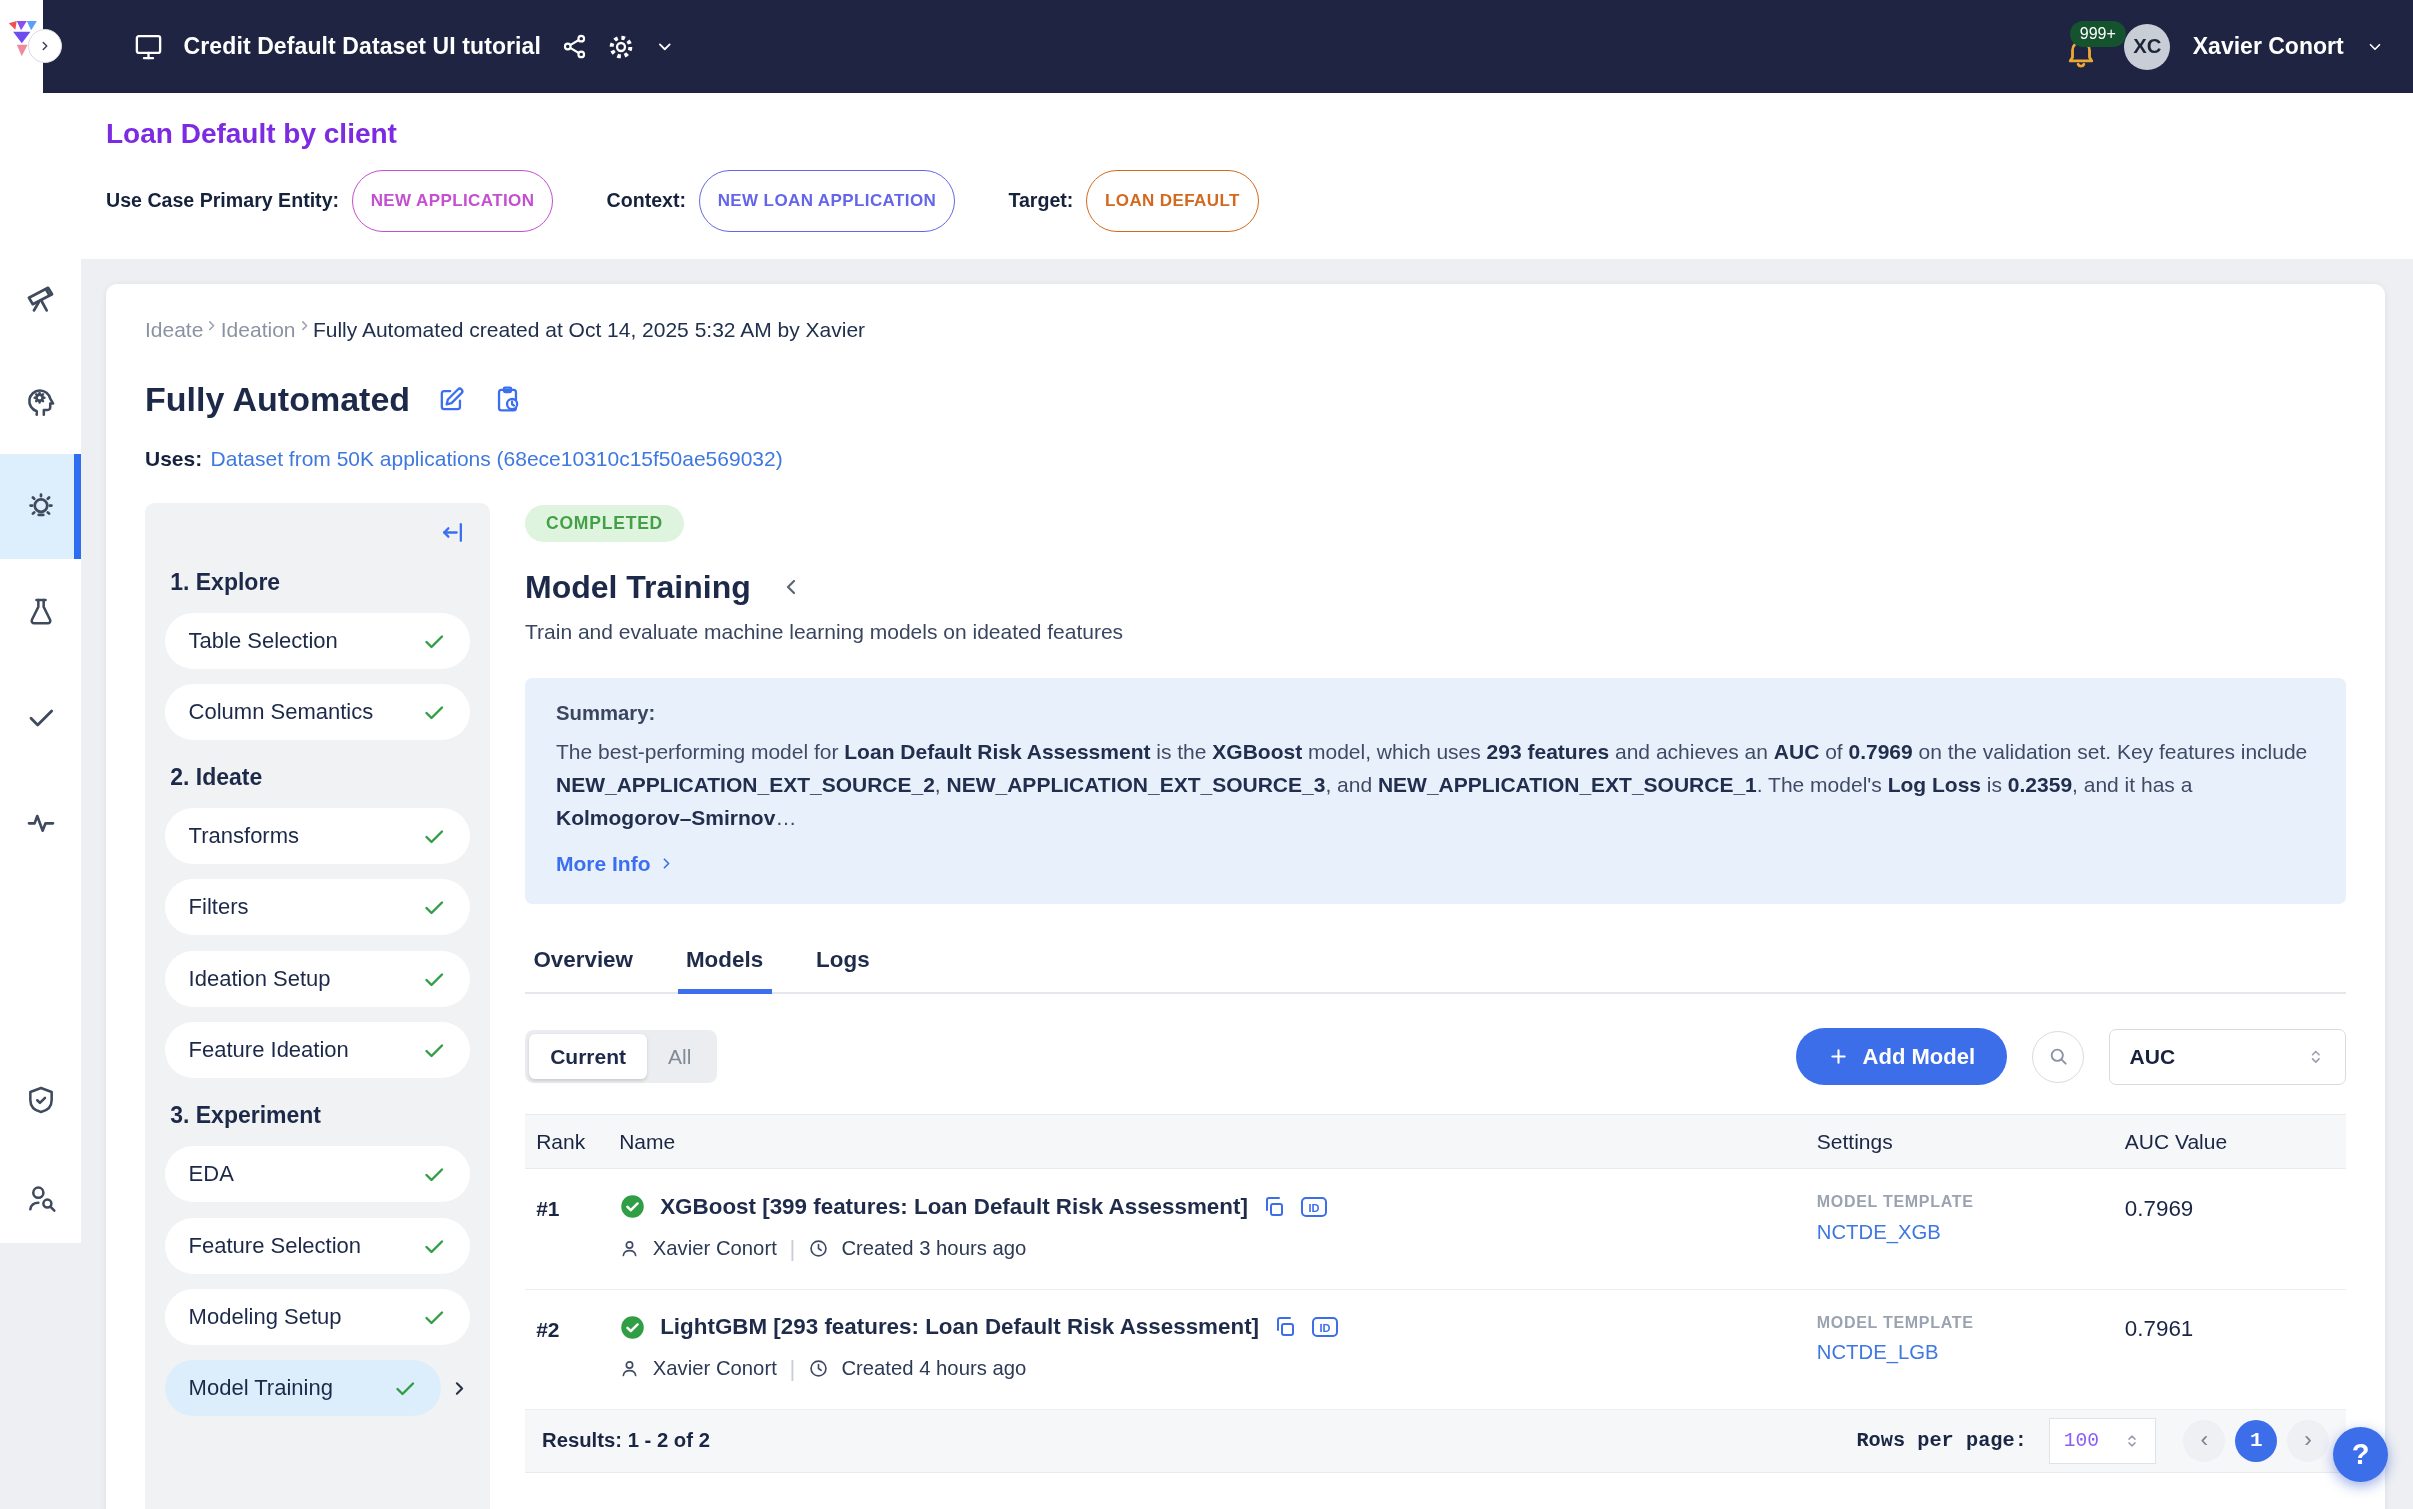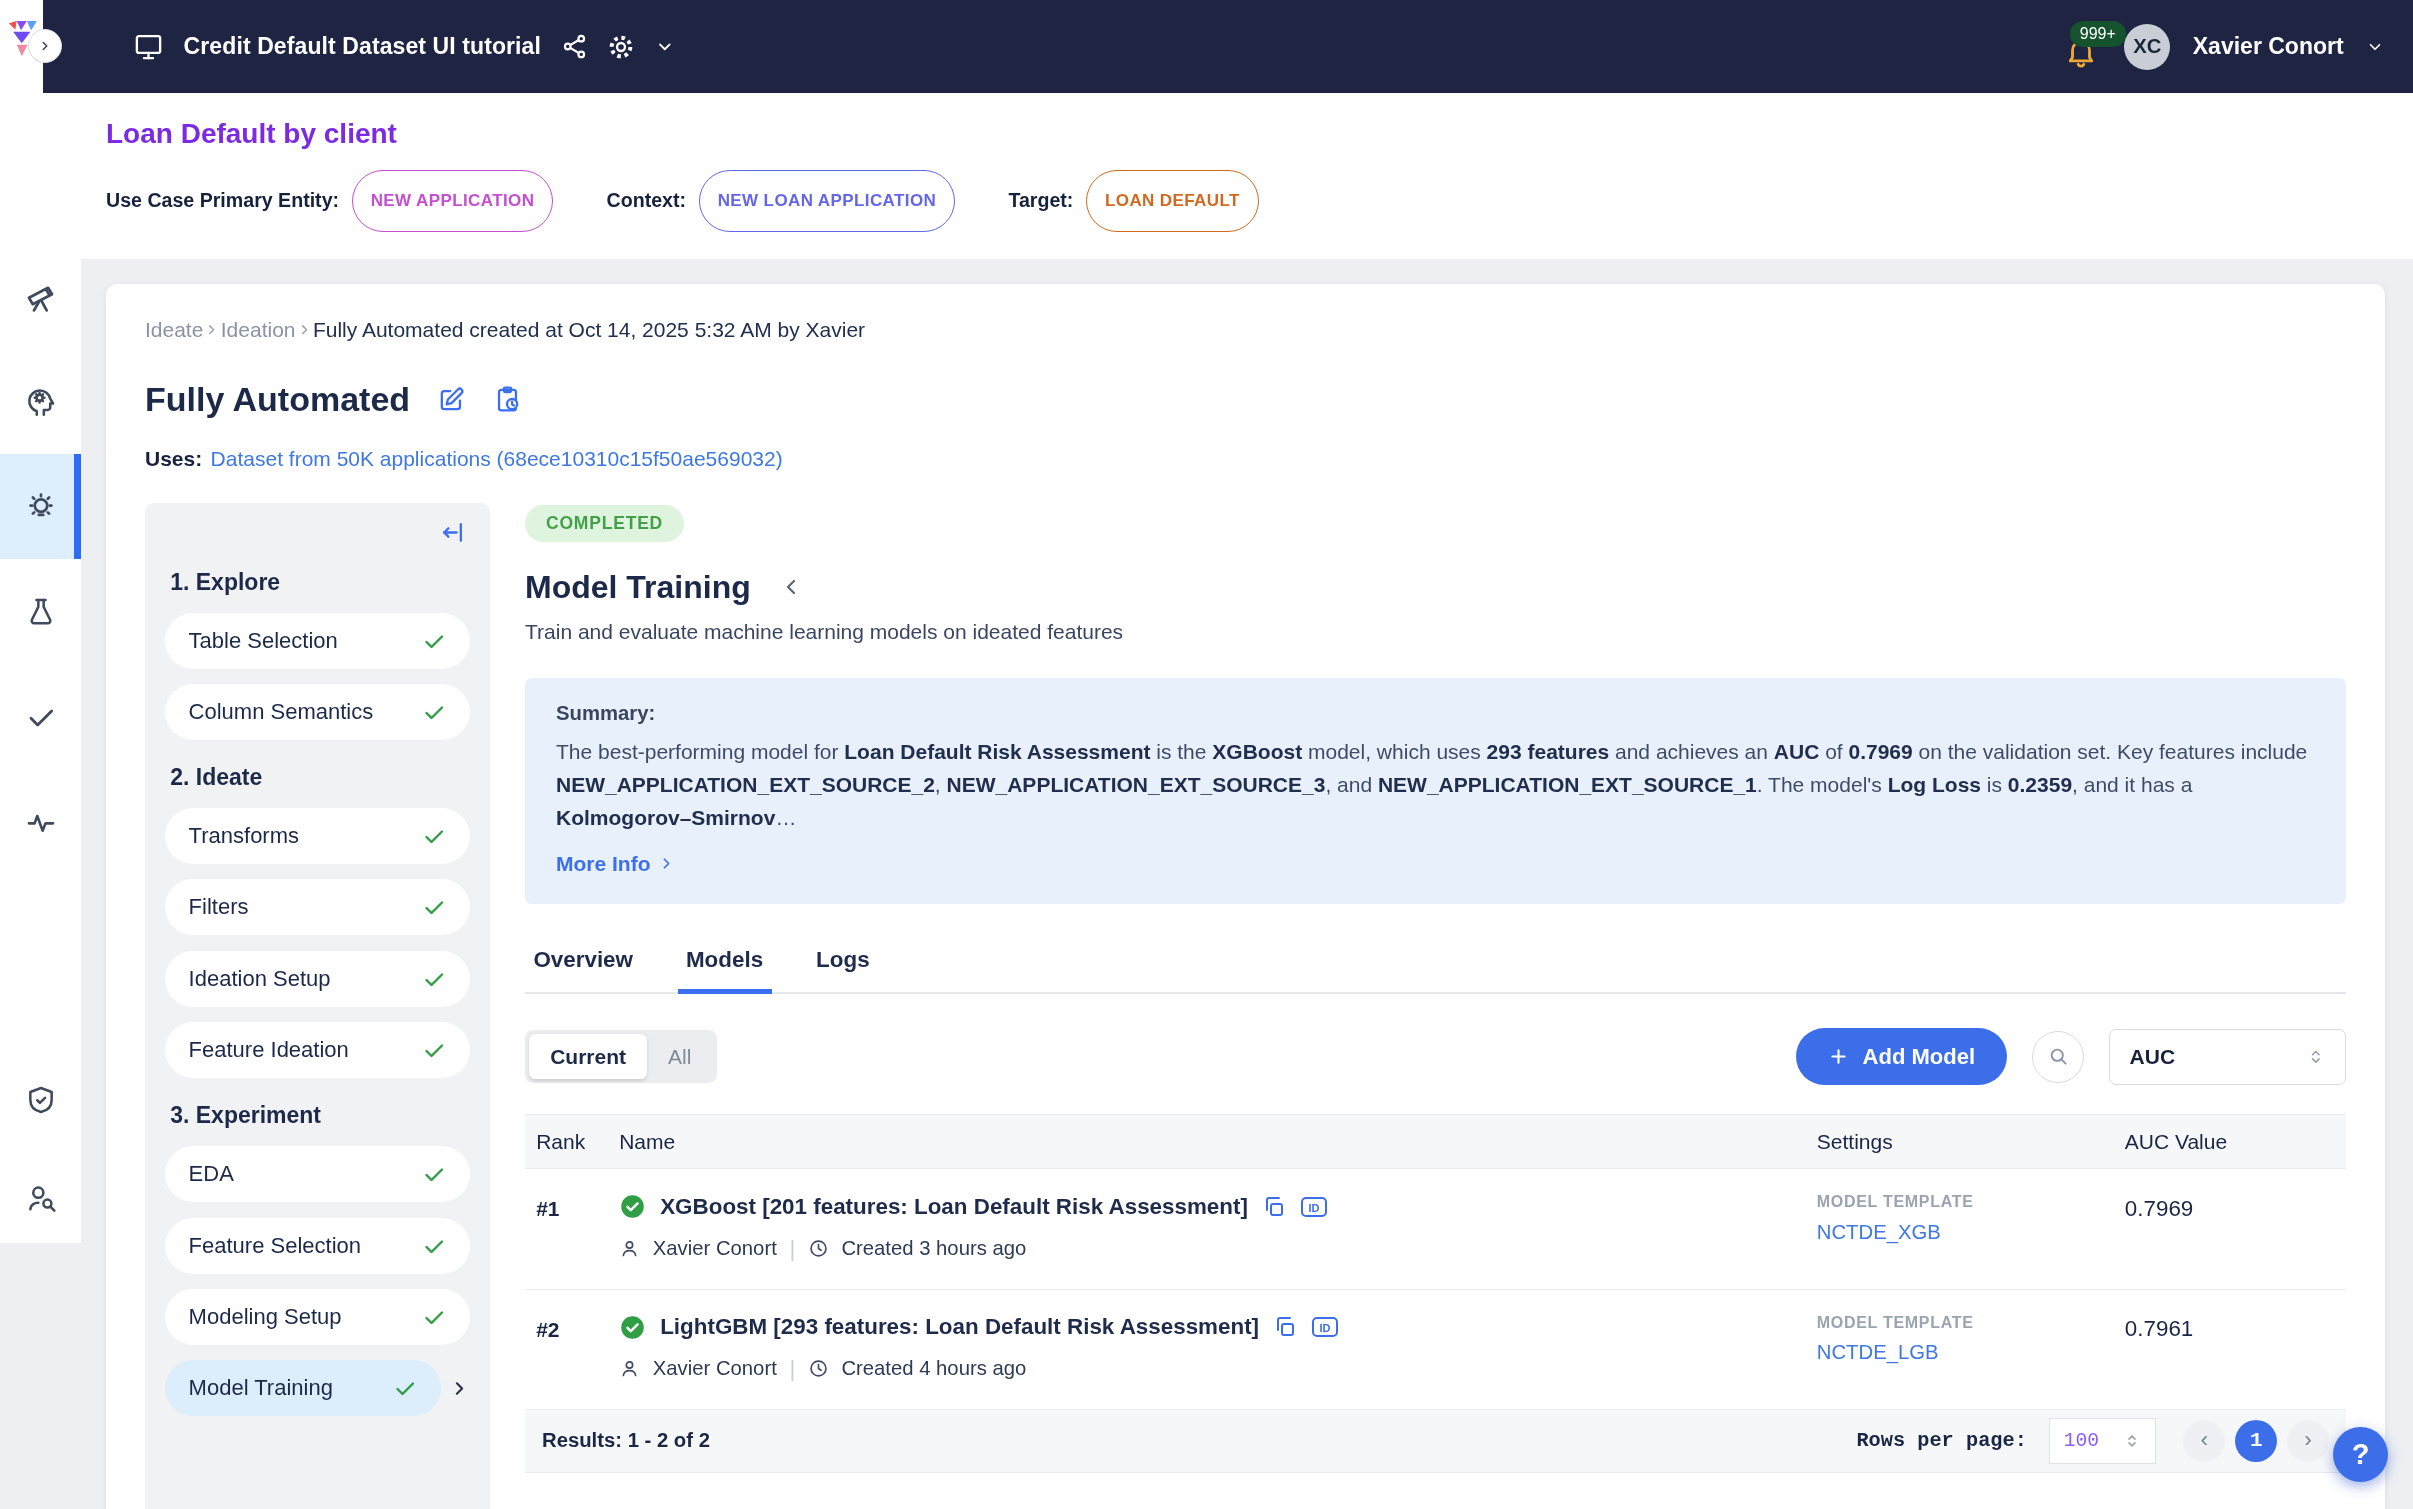--- a/index.html
+++ b/index.html
@@ -46,21 +46,21 @@
   .pill { border-radius:700px; padding:20px 18px; font-size:17px; font-weight:700; letter-spacing:0.4px; background:#fff; }
   .pill.magenta { border:1.4px solid #c44fd0; color:#c44fd0; }
   .pill.indigo  { border:1.4px solid #6466e9; color:#6466e9; }
   .pill.orange  { border:1.4px solid #d2691e; color:#d2691e; }
 
   
   .content { flex:1; background:#edeff2; padding:25px 28px 0 25px; }
   .card { background:#fff; border-radius:11.2px; box-shadow:0 1.4px 7px rgba(20,30,60,.07);
     padding:34px 39px; min-height:1331px; }
 
-  .breadcrumb { display:flex; align-items:center; gap:1px; font-size:21px; color:#8a93a3; }
+  .breadcrumb { display:flex; align-items:flex-start; gap:1px; font-size:21px; color:#8a93a3; }
   .crumb-sep { color:#9aa1ad; display:flex; }
   .crumb-current { color:#20304e; }
 
   .ideation-title-row { display:flex; align-items:center; gap:27px; margin-top:38px; }
   .ideation-title { font-size:34px; font-weight:700; color:#1c2948; }
   .blue-ico { color:#3c6ff0; display:flex; }
   .uses-row { margin-top:28px; font-size:21px; display:flex; gap:8.4px; }
   .uses-label { font-weight:700; color:#16213c; }
   .link { color:#3e78e0; }
 
@@ -535,21 +535,21 @@
               <div class="trow">
                 <span class="col-rank rank-txt">#1</span>
                 <span class="col-name">
                   <span class="name-line">
                     <span class="ok-ico">
                       <svg width="27" height="27" viewBox="0 0 24 24">
                           <circle cx="12" cy="12" r="10" fill="#2f9e44"></circle>
                           <path d="M7.5 12.3l3 3 6-6" fill="none" stroke="#fff" stroke-width="2.2" stroke-linecap="round" stroke-linejoin="round"></path>
                         </svg>
                     </span>
-                    <span class="model-name">XGBoost [201 features: Loan Default Risk Assessment]</span>
+                    <span class="model-name">XGBoost [399 features: Loan Default Risk Assessment]</span>
                     <span class="row-ico">
                       <svg width="24" height="24" viewBox="0 0 24 24" fill="none" stroke="currentColor" stroke-width="2" stroke-linecap="round" stroke-linejoin="round">
                           <rect x="9" y="9" width="11" height="11" rx="2"></rect>
                           <path d="M5 15V5a2 2 0 0 1 2-2h10"></path>
                         </svg>
                     </span>
                     <span class="row-ico">
                       <svg width="28" height="24" viewBox="0 0 28 24" fill="none" stroke="currentColor" stroke-width="2">
                           <rect x="2" y="3" width="24" height="18" rx="4"></rect>
                           <text x="14" y="16.5" text-anchor="middle" font-size="11" font-weight="bold" fill="currentColor" stroke="none" font-family="Liberation Sans, sans-serif">ID</text>

